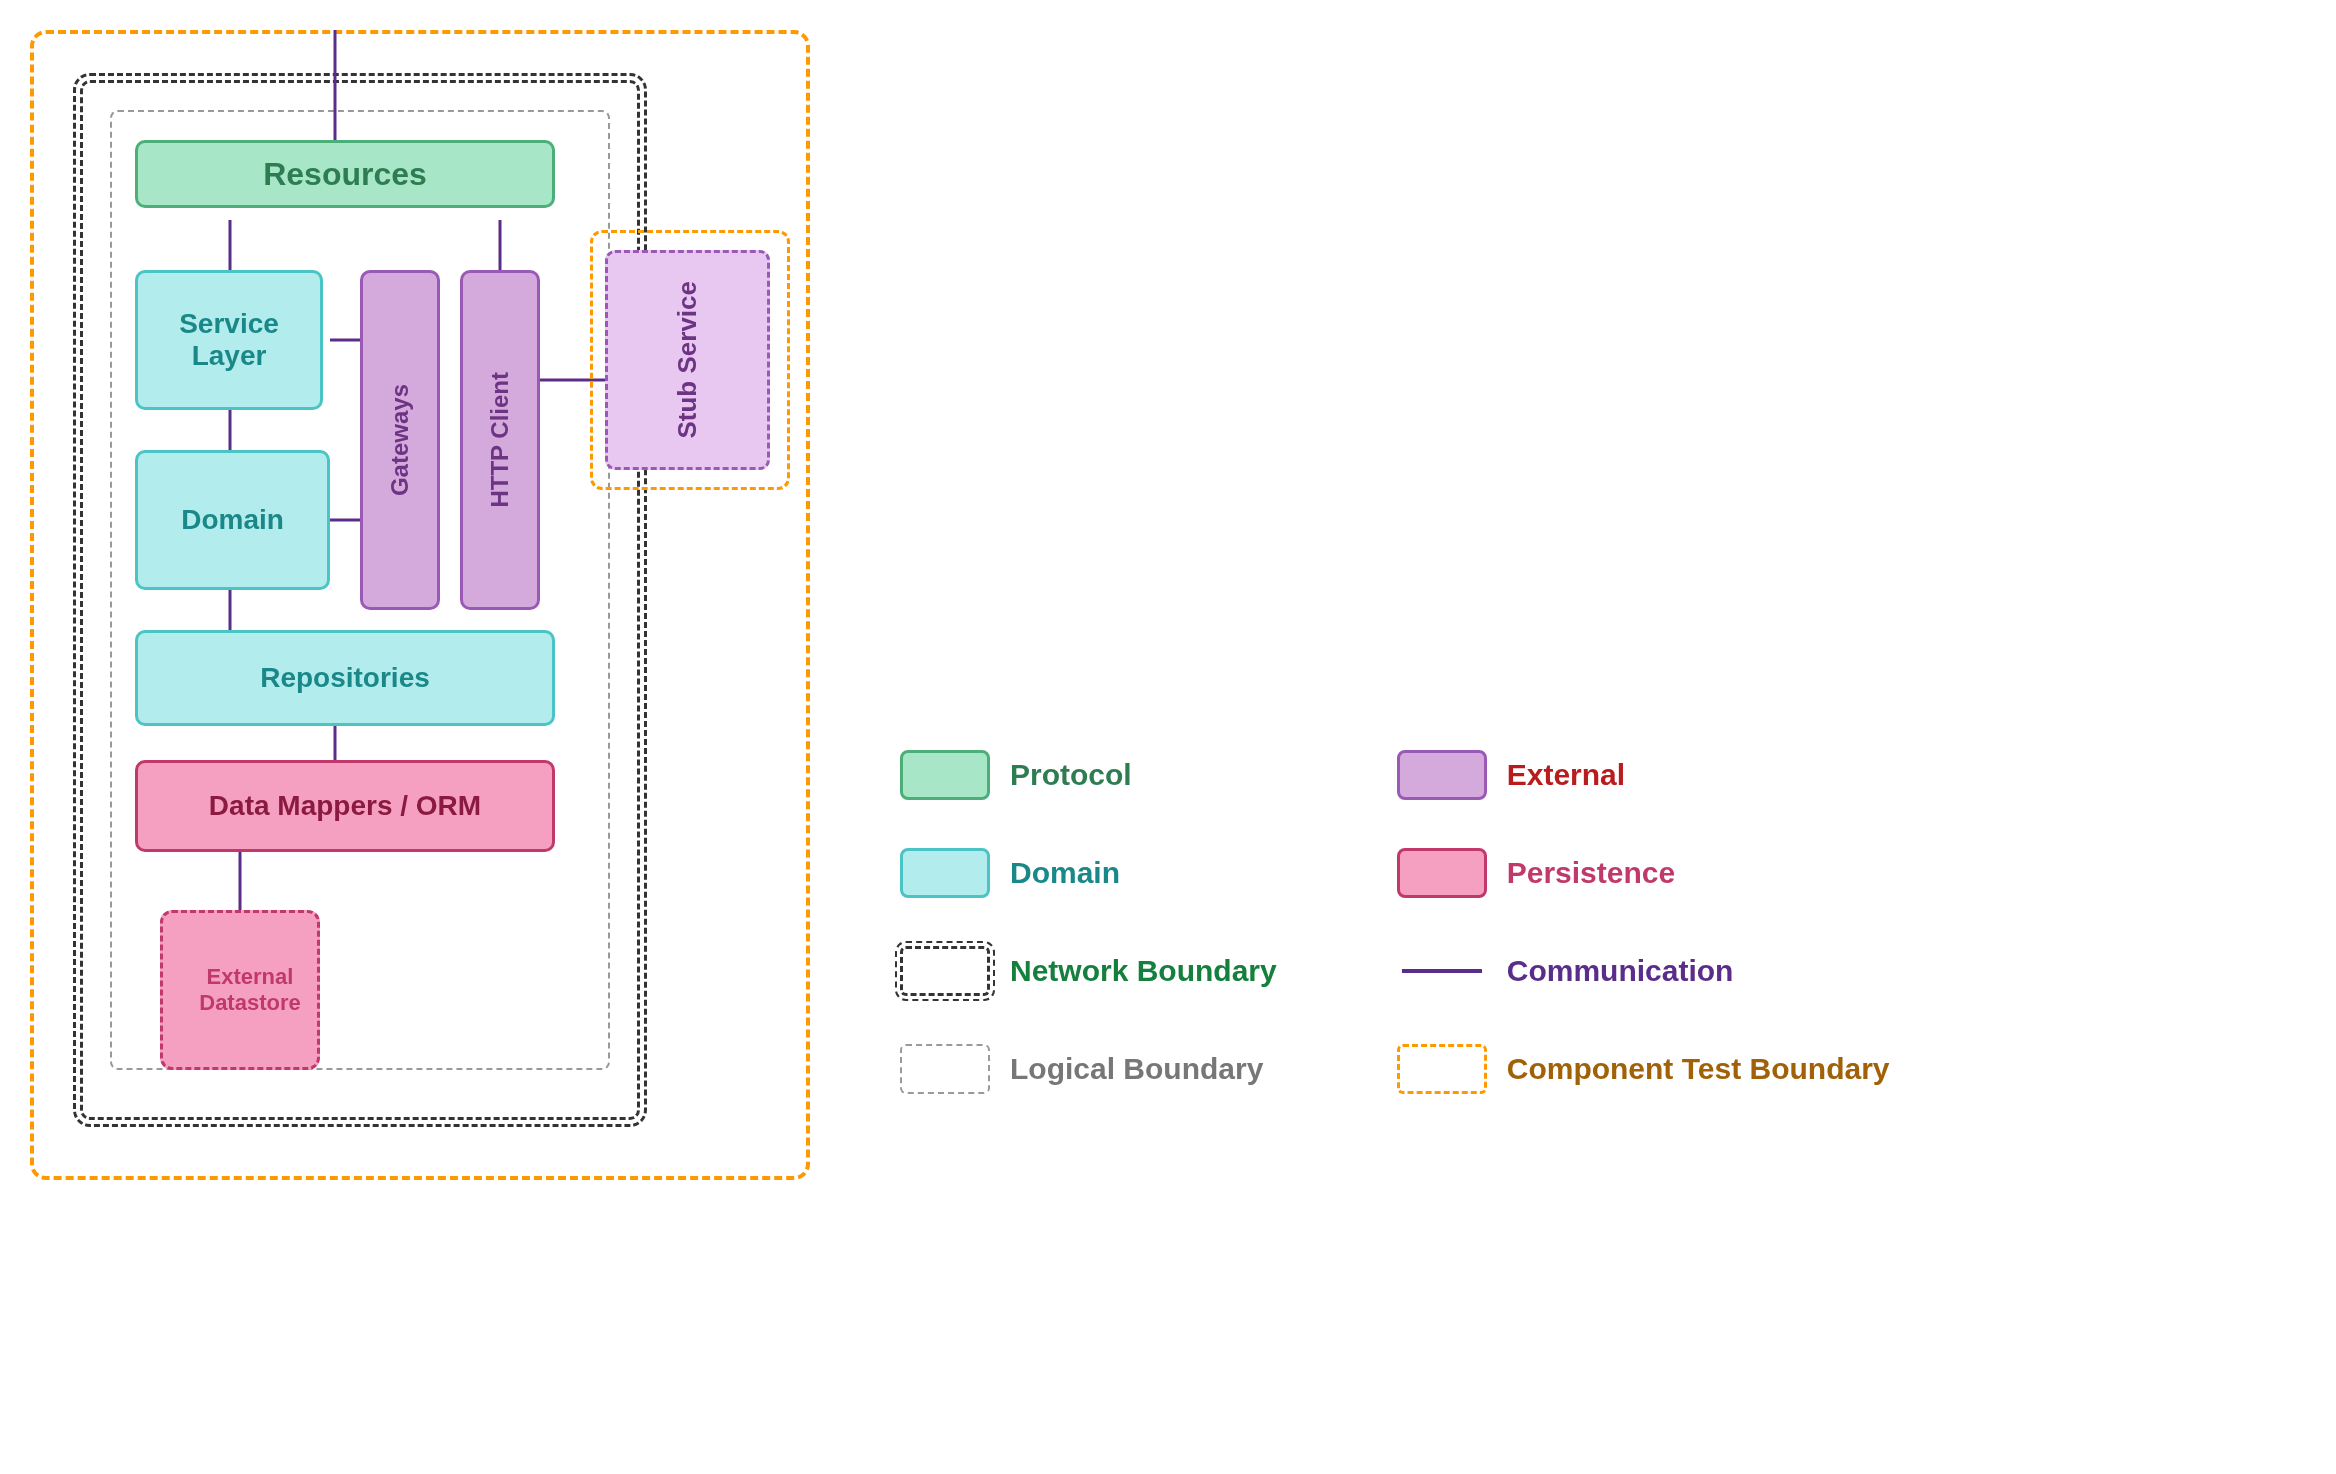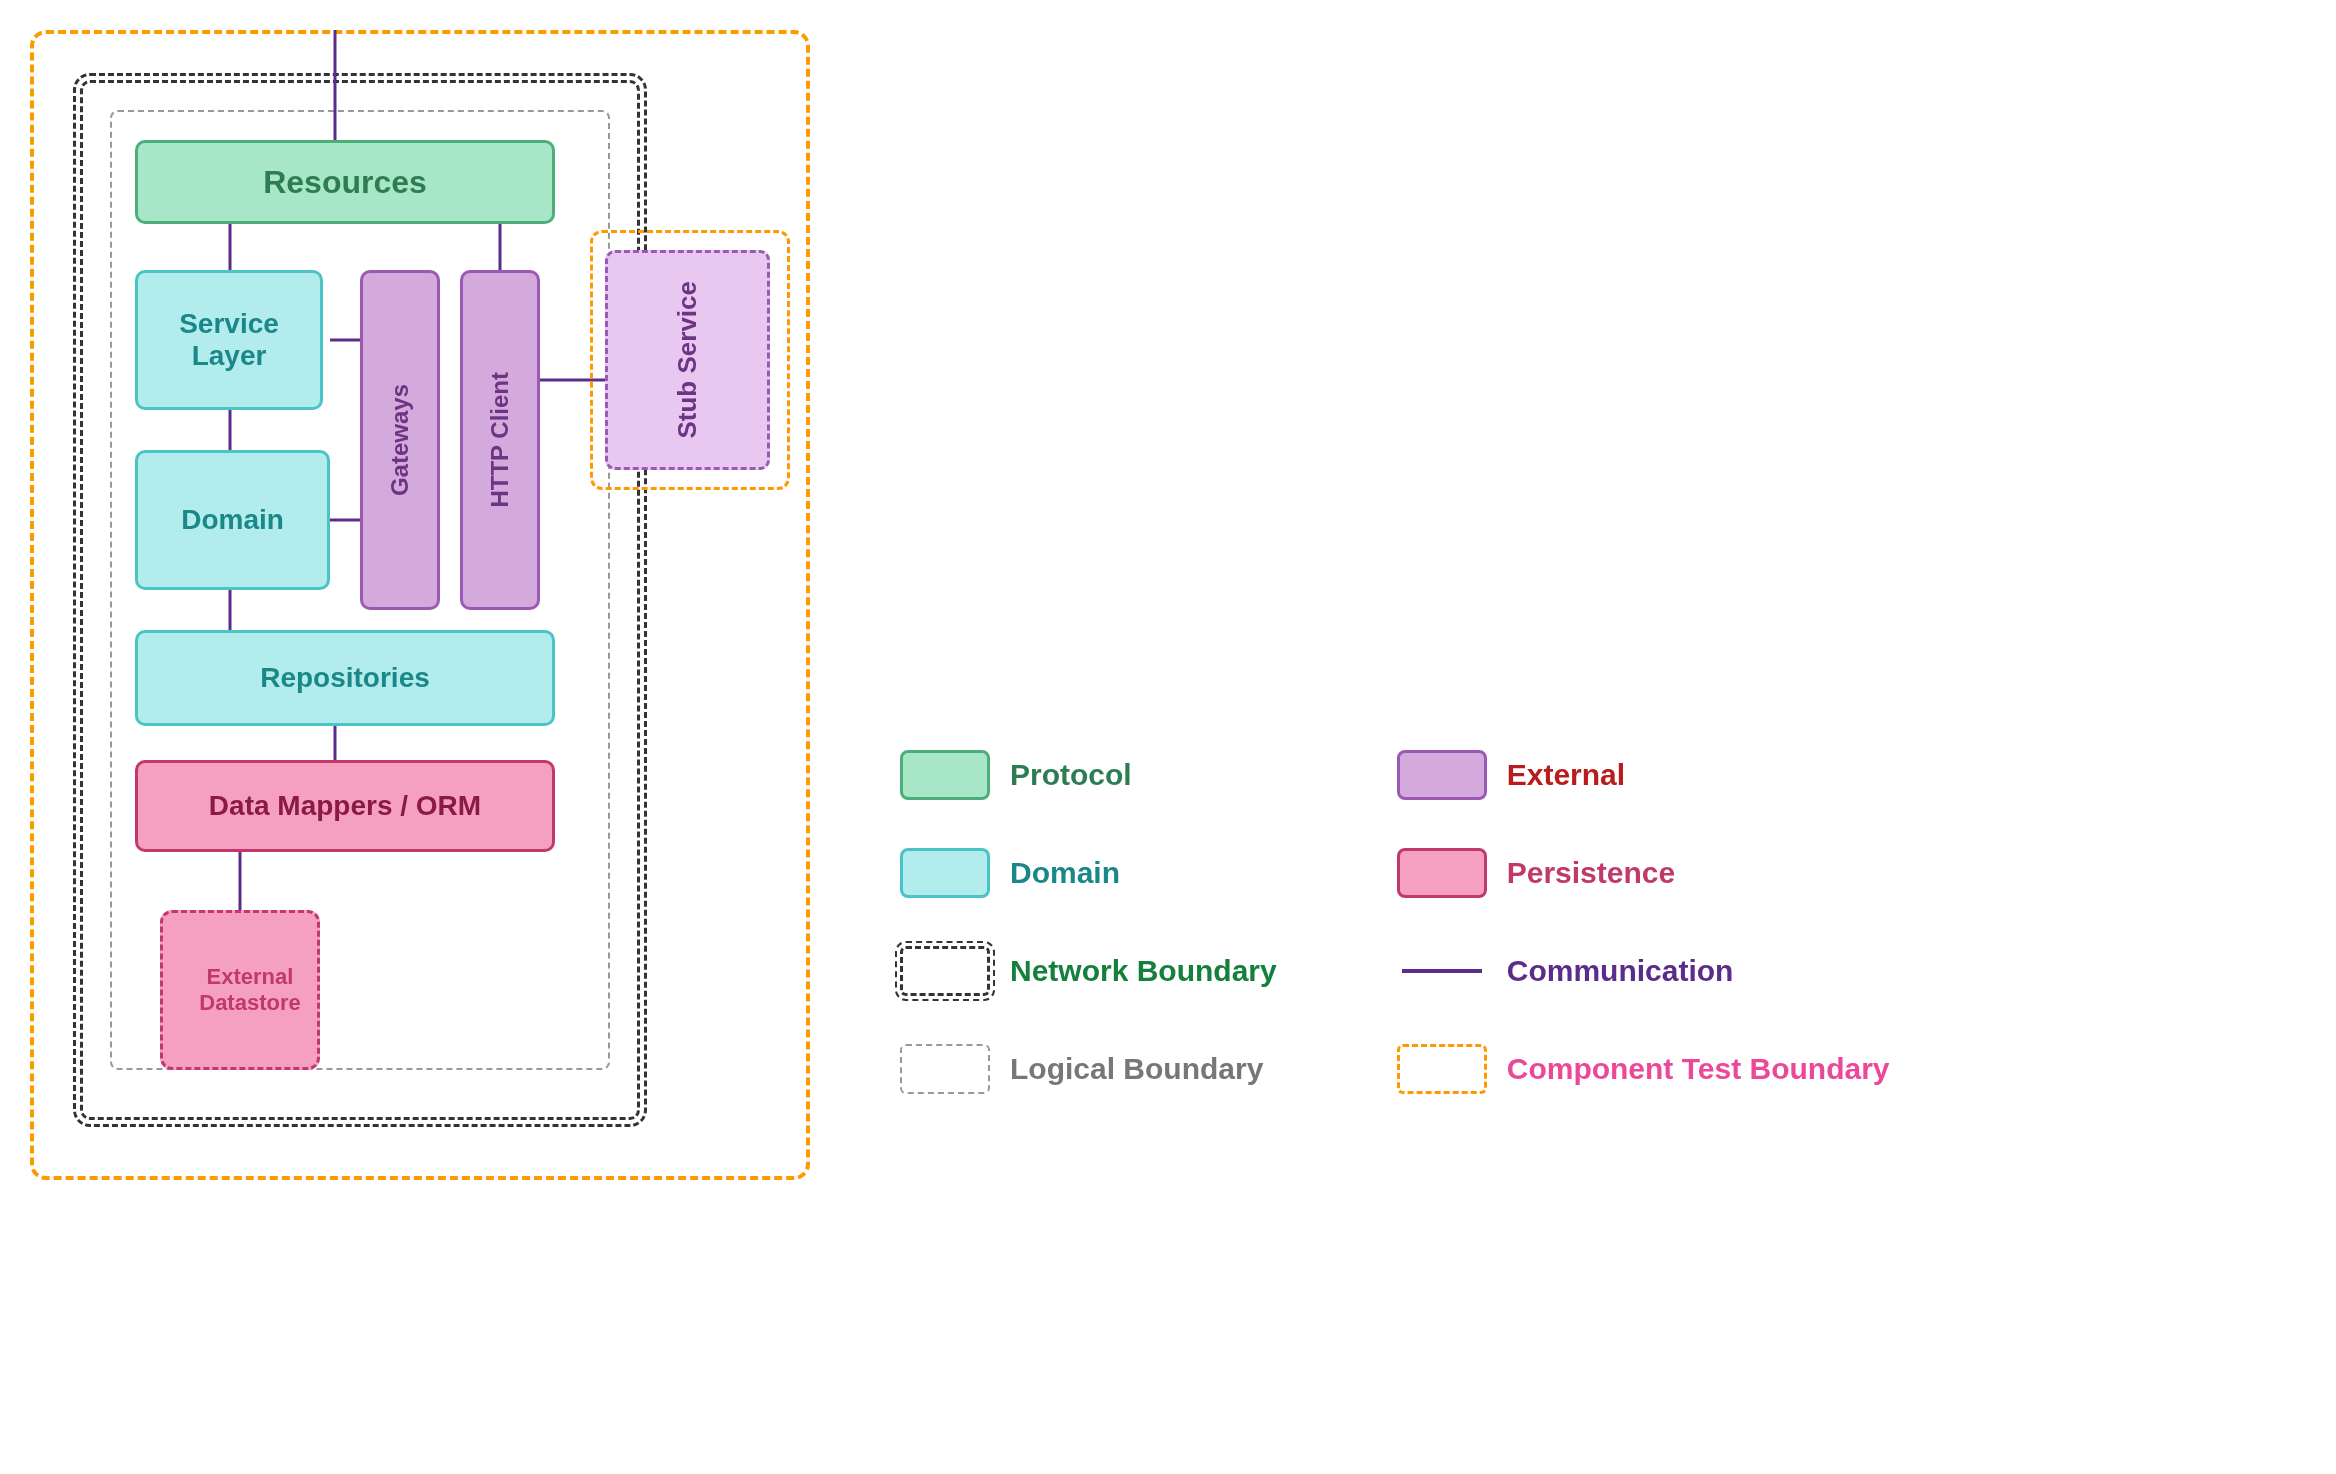--- a/index.html
+++ b/index.html
@@ -54,21 +54,21 @@
       border: 2.5px dashed #999;
       border-radius: 8px;
     }
 
     
     .resources-box {
       position: absolute;
       top: 110px;
       left: 105px;
       width: 420px;
-      height: 84px;
+      height: 68px;
       background: #a8e6c8;
       border: 3px solid #4caf7a;
       border-radius: 10px;
       display: flex;
       align-items: center;
       justify-content: center;
     }
     .resources-box span {
       font-size: 32px;
       font-weight: bold;
@@ -461,18 +461,18 @@
 
       <div class="legend-row">
         <div class="legend-line-container">
           <div style="width:80px; height:4px; background:#5b2d8a;"></div>
         </div>
         <span class="legend-label" style="color:#5b2d8a;">Communication</span>
       </div>
 
       <div class="legend-row">
         <div class="component-test-swatch"></div>
-        <span class="legend-label" style="color:#ec4899; font-weight:900;">Component Test Boundary</span>
+        <span class="legend-label" style="color:#a16207; font-weight:900;">Component Test Boundary</span>
       </div>
 
     </div>
   </div>
 </div>
 
 </body></html>

